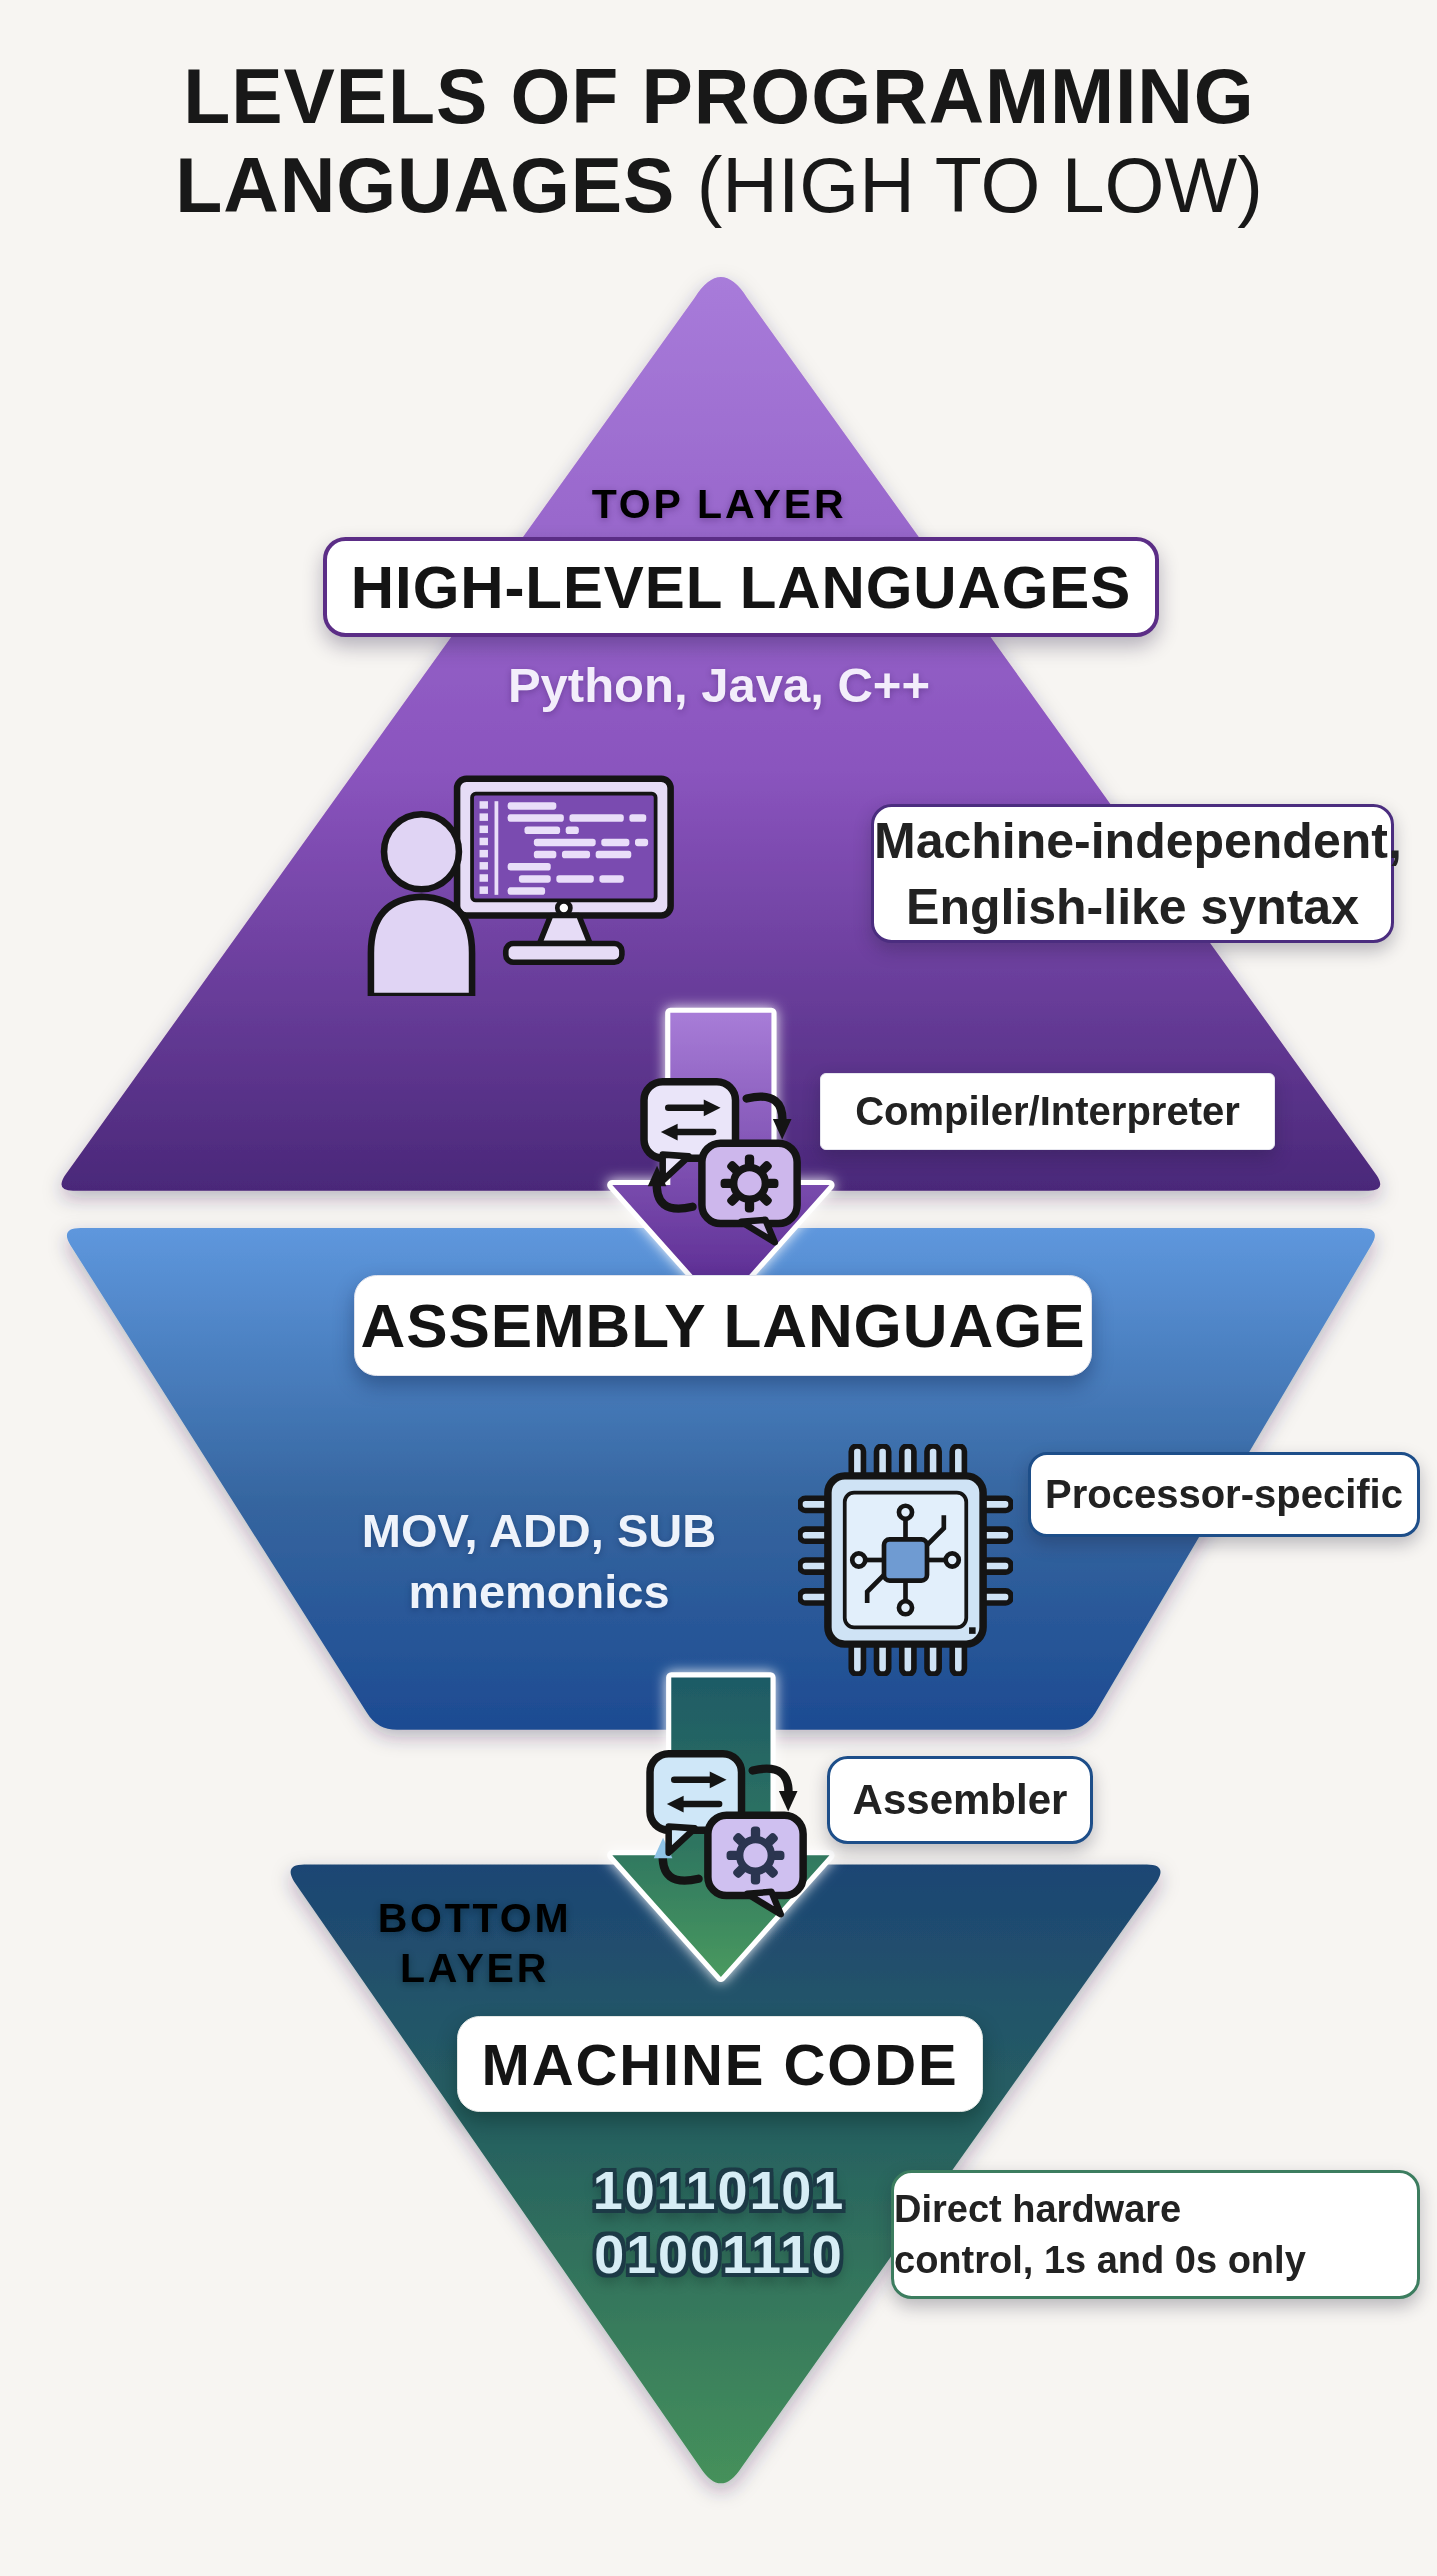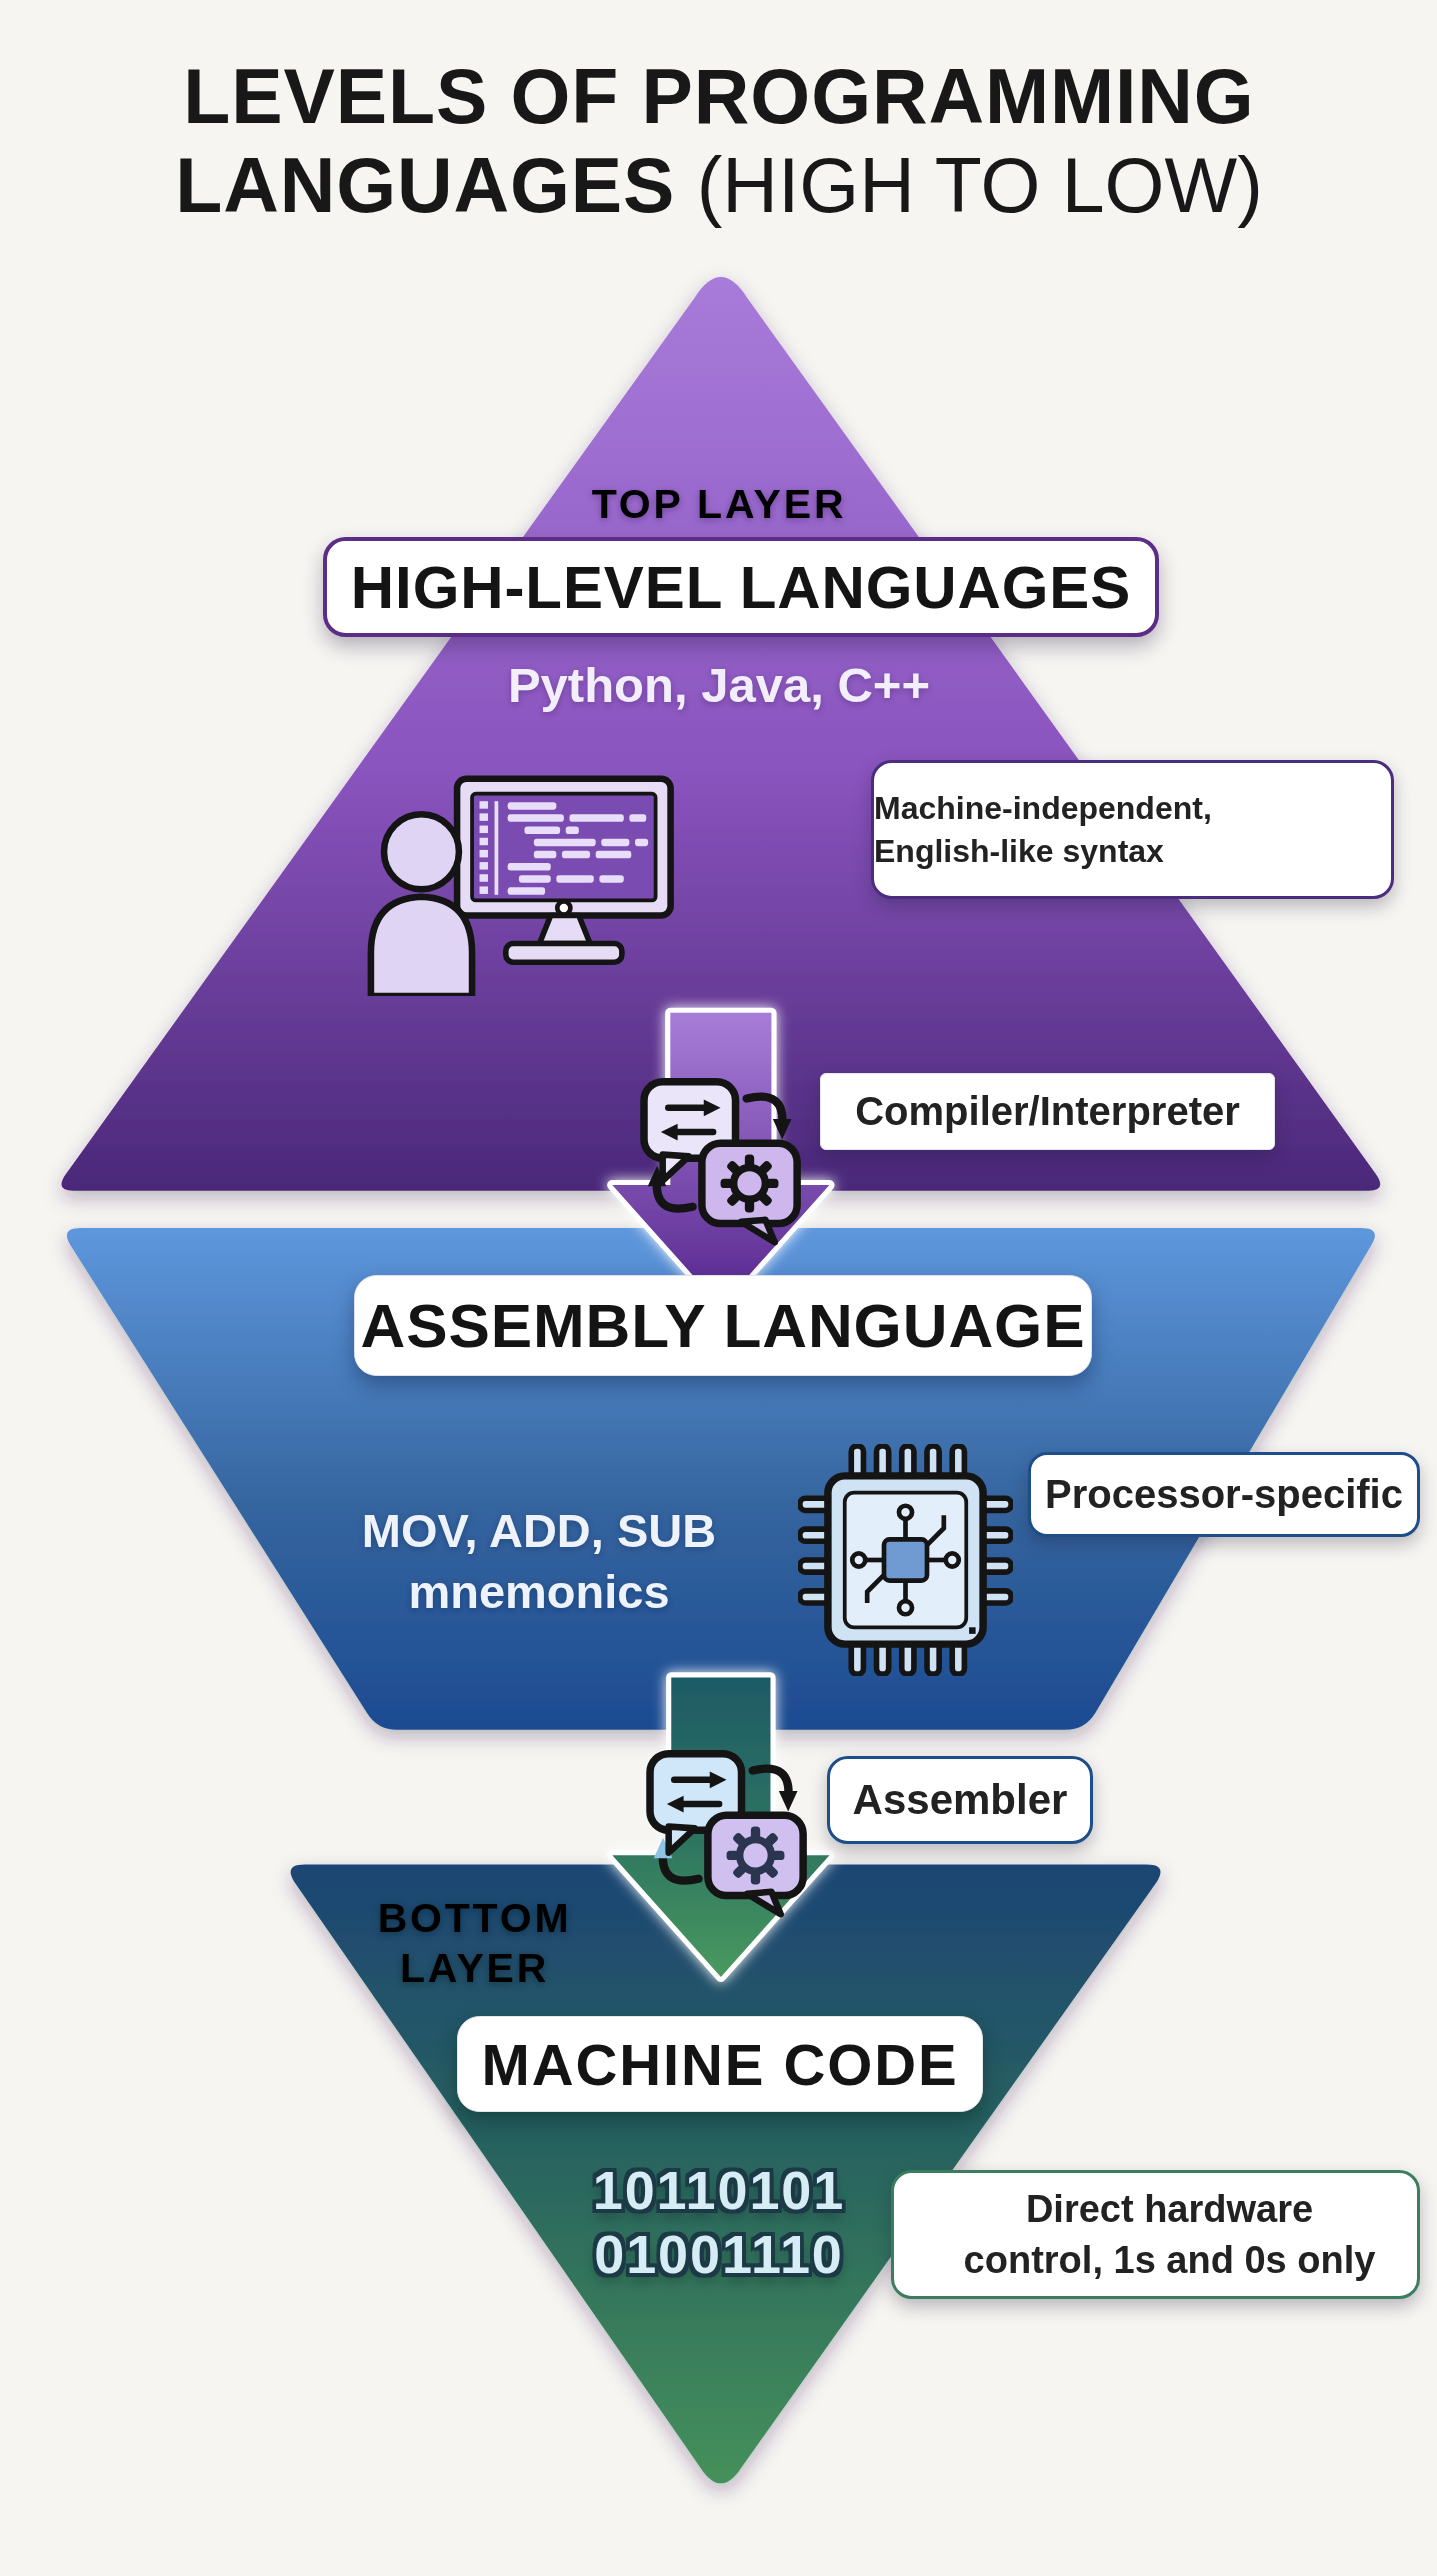--- a/index.html
+++ b/index.html
@@ -34,30 +34,30 @@
   
   .band-text{color:#f3eefb;font-weight:600;text-shadow:0 1.9px 6.6px rgba(40,10,70,.3);}
   .examples-top{left:0;top:657px;width:1438px;text-align:center;font-size:49px;}
   .examples-mid{left:258px;top:1500px;width:562px;text-align:center;font-size:47px;line-height:1.3;
                 color:#eef3fb;text-shadow:0 1.9px 6.6px rgba(10,30,70,.35);}
   
   .nbox{background:#ffffff;border-radius:20.6px;color:#222;font-weight:600;
         display:flex;flex-direction:column;justify-content:center;
         box-shadow:0 7.5px 17px rgba(30,30,50,.28);}
   .nbox .ln{white-space:nowrap;}
-  .nbox-independent{left:871px;top:760px;width:517px;height:133px;font-size:32px;line-height:1.32;
-                    border:3.7px solid #4b2d7f;text-align:left;}
+  .nbox-independent{left:871px;top:804px;width:517px;height:133px;font-size:50px;line-height:1.32;
+                    border:3.7px solid #4b2d7f;text-align:center;}
   .nbox-compiler{left:820px;top:1073px;width:453px;height:75px;font-size:40px;
                  border:0.9px solid #e6e6ee;align-items:center;border-radius:6px;}
   .nbox-processor{left:1028px;top:1452px;width:386px;height:79px;font-size:40px;
                   border:3.7px solid #1d4e89;align-items:center;border-radius:19px;}
   .nbox-assembler{left:827px;top:1756px;width:260px;height:82px;font-size:42px;
                   border:3.7px solid #1d4e89;align-items:center;}
   .nbox-direct{left:891px;top:2170px;width:529px;height:129px;font-size:38px;line-height:1.32;
-               border:3.7px solid #3c7d5f;padding-left:28px;box-sizing:border-box;text-align:center;}
+               border:3.7px solid #3c7d5f;box-sizing:border-box;text-align:left;}
   
   .binary{left:485px;top:2159px;width:468px;text-align:center;color:#d6edf5;
           font-size:54px;font-weight:800;letter-spacing:1.9px;line-height:1.18;
           text-shadow:-3.7px -3.7px 0 #1c3a46,3.7px -3.7px 0 #1c3a46,-3.7px 3.7px 0 #1c3a46,
                       3.7px 3.7px 0 #1c3a46,-3.7px 0 0 #1c3a46,3.7px 0 0 #1c3a46,
                       0 -3.7px 0 #1c3a46,0 3.7px 0 #1c3a46,0 7.5px 13px rgba(0,0,0,.35);}
   svg{display:block;}
 </style>
 </head>
 <body>

